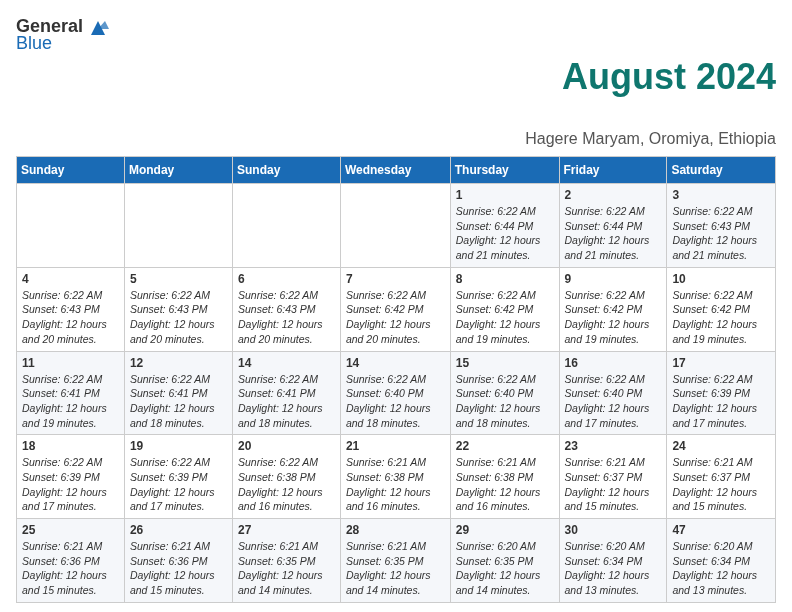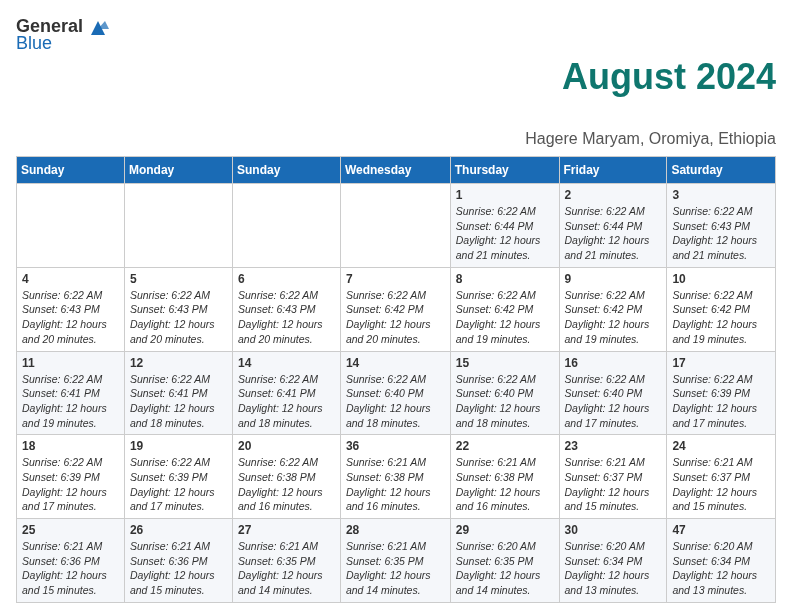--- a/index.html
+++ b/index.html
@@ -264,21 +264,21 @@
 and 17 minutes.</div>
         </td>
         <td>
           <span class="day-number">20</span>
           <div class="day-info" style="white-space: pre-line;">Sunrise: 6:22 AM
 Sunset: 6:38 PM
 Daylight: 12 hours
 and 16 minutes.</div>
         </td>
         <td>
-          <span class="day-number">36</span>
+          <span class="day-number">21</span>
           <div class="day-info" style="white-space: pre-line;">Sunrise: 6:21 AM
 Sunset: 6:38 PM
 Daylight: 12 hours
 and 16 minutes.</div>
         </td>
         <td>
           <span class="day-number">22</span>
           <div class="day-info" style="white-space: pre-line;">Sunrise: 6:21 AM
 Sunset: 6:38 PM
 Daylight: 12 hours

